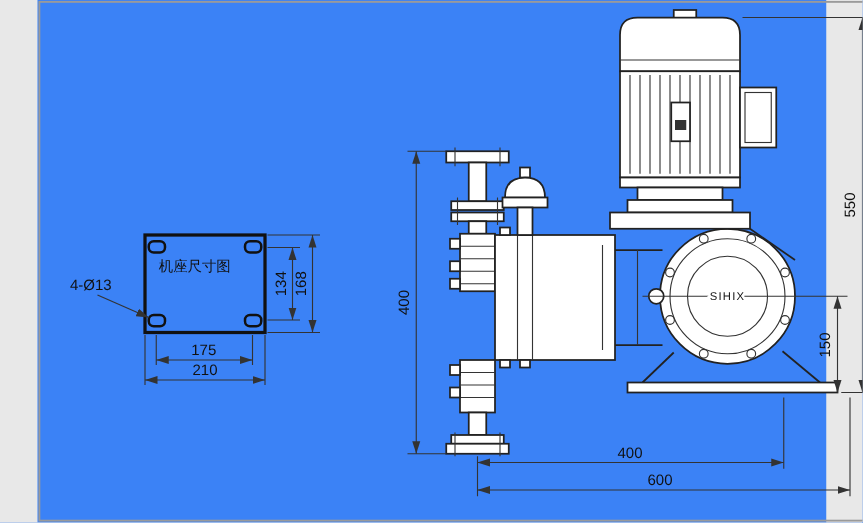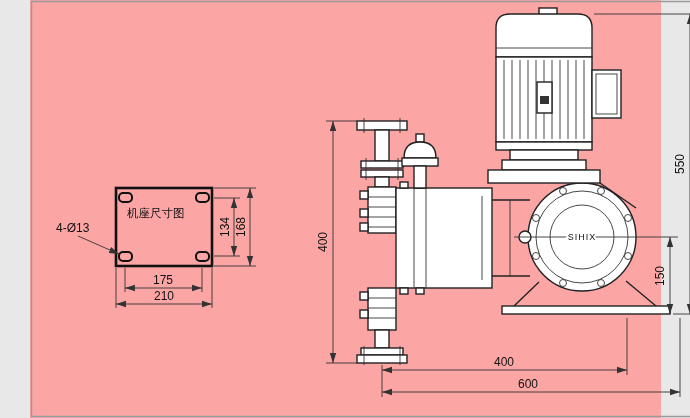--- a/index.html
+++ b/index.html
@@ -1,16 +1,16 @@
 <!DOCTYPE html>
 <html><head>
 <meta charset="utf-8">
 <style>
   html,body{margin:0;padding:0;background:#e8e8e8;}
-  .canvas{position:relative;width:631px;height:418px;background:#fca5a5;margin:0 auto;
+  .canvas{position:relative;width:631px;height:418px;background:#3b82f6;margin:0 auto;
           font-family:"Liberation Sans", sans-serif;}
   svg{display:block}
   .thick{stroke:#111;stroke-width:2.6;fill:none;stroke-linejoin:miter}
   .med{stroke:#222;stroke-width:1.4;fill:none}
   .medf{stroke:#222;stroke-width:1.4;fill:#fff}
   .thin{stroke:#333;stroke-width:0.9;fill:none}
   .dim{stroke:#333;stroke-width:0.9;fill:none}
   text{fill:#111;font-family:"Liberation Sans", sans-serif;font-size:12px}
   .cjk{font-size:11.5px}
   .brand{font-size:9px;letter-spacing:1px;text-anchor:middle;

